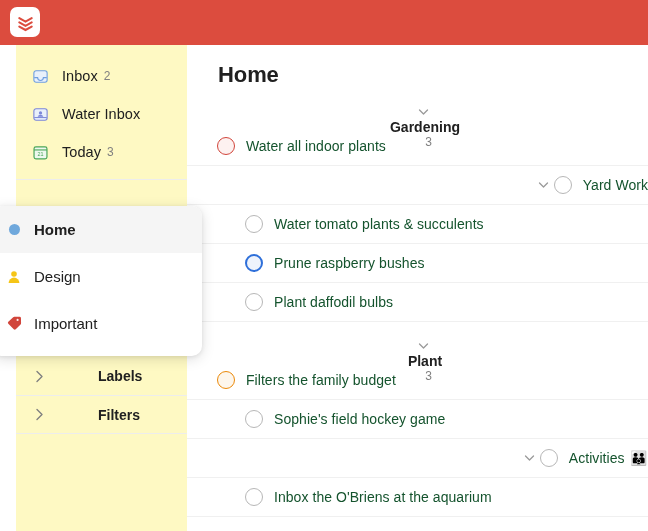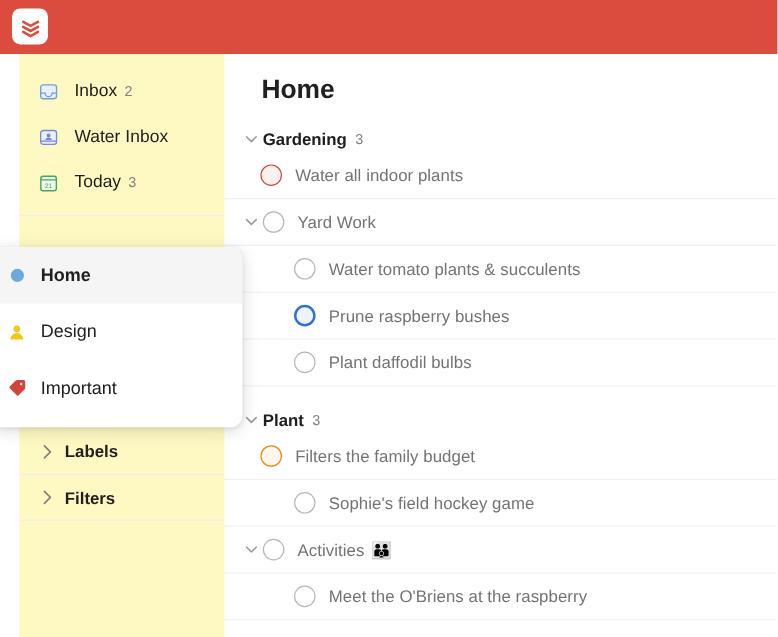--- a/index.html
+++ b/index.html
@@ -90,20 +90,21 @@
 
   
   .group-row {
     display: flex;
     align-items: center;
     height: 38px;
     padding-left: 14px;
     box-sizing: border-box;
     border-top: 1px solid #ededed;
     cursor: pointer;
+    gap: 44px;
   }
   .group-row:first-of-type { border-top: none; }
   .group-chevron {
     width: 18px;
     flex: 0 0 18px;
     display: flex;
     align-items: center;
     justify-content: center;
     margin-right: 6px;
     color: #808080;
@@ -176,20 +177,21 @@
     letter-spacing: -0.1px;
   }
 
   .section-header {
     display: flex;
     align-items: center;
     margin-top: 17px;
     padding-left: 15px;
     height: 22px;
     cursor: pointer;
+    flex-direction: column;
   }
   .sec-chevron {
     width: 14px;
     flex: 0 0 14px;
     display: flex;
     align-items: center;
     justify-content: center;
     color: #9a9a9a;
     margin-right: 3px;
   }
@@ -207,21 +209,21 @@
   .task-row {
     display: flex;
     align-items: center;
     height: 39px;
     border-bottom: 1px solid #f0f0f0;
     box-sizing: border-box;
     cursor: pointer;
   }
   .task-row.indent1 { padding-left: 30px; }
   .task-row.indent2 { padding-left: 58px; }
-  .task-row.parent { padding-left: 15px; }
+  .task-row.parent { padding-left: 15px; justify-content: flex-end; }
 
   .task-chevron {
     width: 14px;
     flex: 0 0 14px;
     display: flex;
     align-items: center;
     justify-content: center;
     color: #9a9a9a;
     margin-right: 3px;
   }
@@ -235,21 +237,21 @@
     box-sizing: border-box;
     margin-right: 11px;
     cursor: pointer;
   }
   .checkbox.red    { border-color: #d1453b; background: #fdf1f0; }
   .checkbox.blue   { border-color: #2e6fd9; background: #eef3fc; border-width: 2px; }
   .checkbox.orange { border-color: #eb8909; background: #fdf6ec; }
 
   .task-text {
     font-size: 14px;
-    color: #737373;
+    color: #14532d;
     letter-spacing: 0.05px;
     white-space: nowrap;
   }
   .task-emoji {
     font-size: 14px;
     margin-left: 6px;
   }
 </style>
 </head>
 <body>
@@ -402,21 +404,21 @@
             <path d="M1.5 2 L5.5 6 L9.5 2" fill="none" stroke="#9a9a9a" stroke-width="1.3" stroke-linecap="round" stroke-linejoin="round"></path>
           </svg>
       </span>
       <span class="checkbox"></span>
       <span class="task-text">Activities</span>
       <span class="task-emoji">👪</span>
     </div>
 
     <div class="task-row indent2">
       <span class="checkbox"></span>
-      <span class="task-text">Meet the O'Briens at the raspberry</span>
+      <span class="task-text">Inbox the O'Briens at the aquarium</span>
     </div>
   </div>
 
   <div class="popup">
     <div class="popup-item active">
       <span class="popup-icon">
         <span class="dot" style="background:#6fa8dc;"></span>
       </span>
       <span class="popup-label">Home</span>
     </div>

